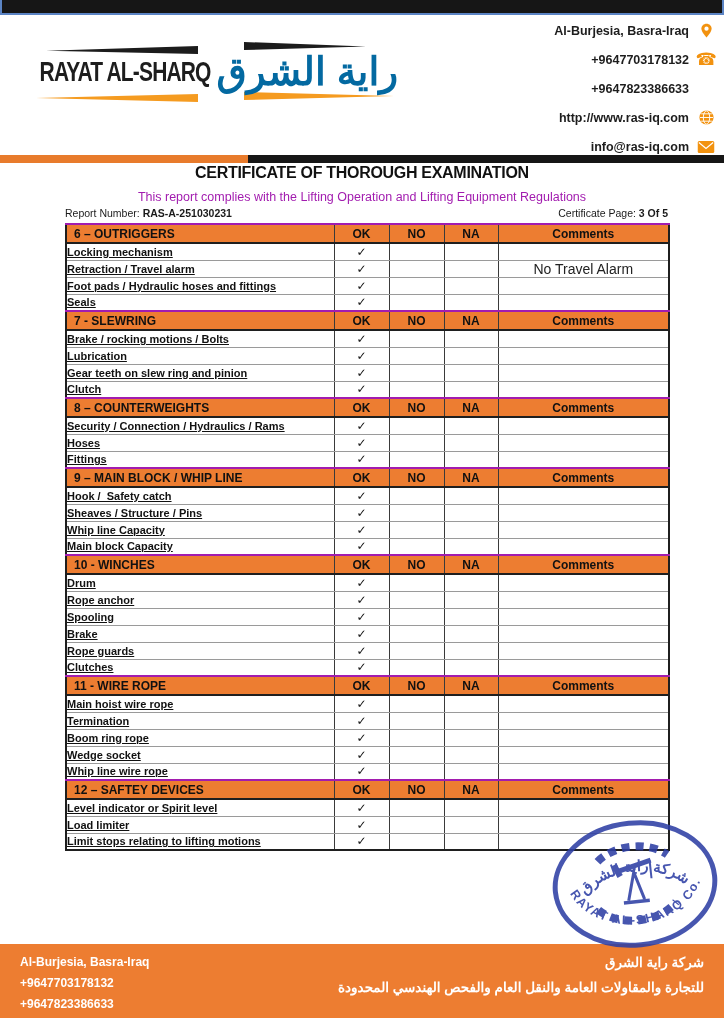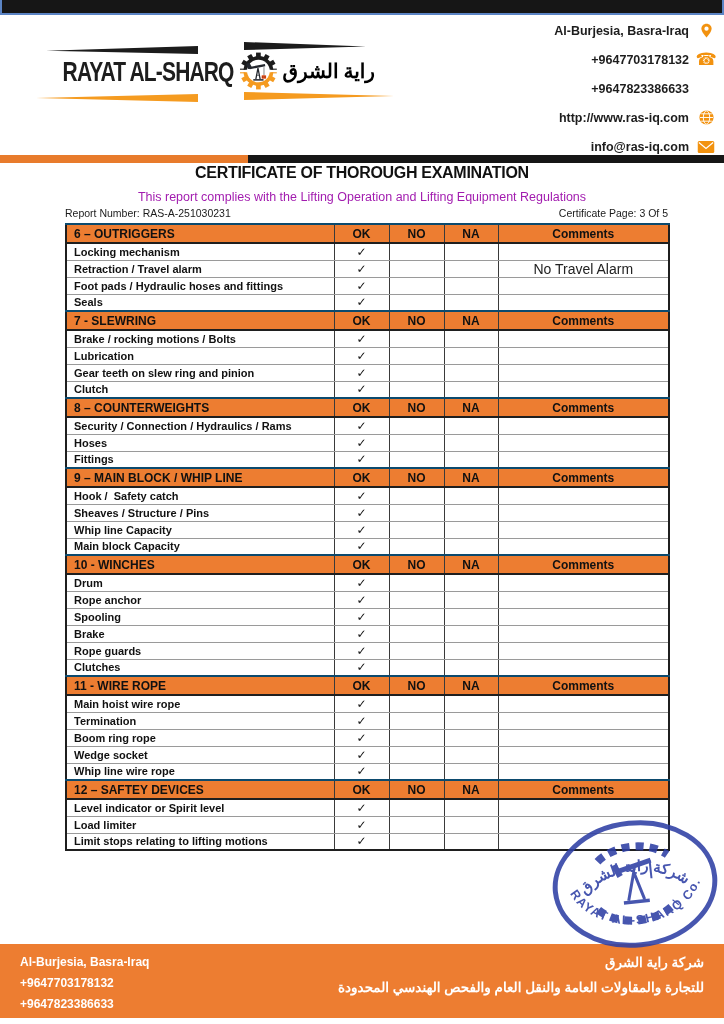--- a/index.html
+++ b/index.html
@@ -10,21 +10,21 @@
   
   .topbar { position:absolute; left:0; top:0; width:724px; height:15px; background:#161616;
             border:2px solid #5b84c4; border-top:none; }
 
   
   .logo-block { position:absolute; left:30px; top:30px; width:345px; height:125px; }
   .logo-row { position:absolute; left:0; top:-2px; width:100%; display:flex; align-items:center;
               justify-content:center; gap:3px; z-index:2;text-align:right; }
   .logo-en { font-size:25px; font-weight:700; color:#1d1d1d; letter-spacing:-1px;
              transform:scaleX(.84) scaleY(1.1); transform-origin:right center; white-space:nowrap; }
-  .logo-ar { font-size:20px; font-weight:700; color:#000000; white-space:nowrap; direction:rtl;font-family:Liberation Serif, serif; }
+  .logo-ar { font-size:39px; font-weight:700; color:#0369a1; white-space:nowrap; direction:rtl; }
   .swoosh { position:absolute; z-index:1; }
   .sw-tl { left:16px; top:16px; width:152px; height:8px; background:#1c1c1c;
            clip-path:polygon(0 60%, 100% 0, 100% 100%); }
   .sw-tr { left:214px; top:12px; width:122px; height:8px; background:#1c1c1c;
            clip-path:polygon(0 0, 100% 55%, 0 100%); }
   .sw-bl { left:6px; top:64px; width:162px; height:8px; background:#F59B20;
            clip-path:polygon(0 50%, 100% 0, 100% 100%); }
   .sw-br { left:214px; top:62px; width:150px; height:8px; background:#F59B20;
            clip-path:polygon(0 0, 100% 50%, 0 100%); }
   .tagline { position:absolute; left:0; top:92px; width:100%; text-align:center;
@@ -41,33 +41,33 @@
   .divider { position:absolute; left:0; top:155px; width:724px; height:8px;
              background:linear-gradient(to right, #E87B2C 0, #E87B2C 248px, #161616 248px, #161616 100%); }
 
   
   .title { position:absolute; left:0; top:164px; width:724px; text-align:center;
            font-size:16px; font-weight:800; letter-spacing:-.3px; color:#111; }
   .subtitle { position:absolute; left:0; top:190px; width:724px; text-align:center;
               font-size:12.5px; color:#a21caf; }
   .report-line { position:absolute; left:65px; top:207px; width:603px; display:flex;
                  justify-content:space-between; font-size:10.5px; color:#1a1a1a; }
-  .report-line b { font-weight:400; }
+  .report-line b { font-weight:700; }
 
   
   .exam-table { position:absolute; left:65px; top:223px; width:603px; border-collapse:collapse;
                 table-layout:fixed; }
   .exam-table { border:2px solid #1f1f1f; }
   .exam-table td { border-left:1px solid #3a3a3a; border-right:1px solid #3a3a3a; vertical-align:middle; }
   tr.section-row td { background:#ED7D31; height:19px; font-weight:700; font-size:12px; color:#111;
-                      border-top:2px solid #0c4a6e; border-bottom:2px solid #1f1f1f; text-align:center; }
+                      border-top:2px solid #a21caf; border-bottom:2px solid #1f1f1f; text-align:center; }
   tr.section-row td.sec-title { text-align:left; padding-left:7px; }
   tr.item-row td { height:17px; font-size:11px; font-weight:700; color:#111;
                    border-top:1px solid #9a9a9a; border-bottom:1px solid #9a9a9a; background:#fff; }
-  tr.item-row td.item { padding-left:7px; white-space:pre-wrap; }
+  tr.item-row td.item { white-space:pre-wrap;text-decoration:underline; }
   tr.item-row td.mark { text-align:center; font-size:12px; font-weight:400;
                         font-family:"DejaVu Sans", sans-serif; }
   tr.item-row td.comment { text-align:center; font-size:14px; font-weight:400; color:#222; }
 
   
   .stamp { position:absolute; left:550px; top:818px; z-index:3; }
 
   
   .footer { position:absolute; left:0; top:944px; width:724px; height:74px; background:#ED7D31; }
   .footer-left { position:absolute; left:20px; top:8px; color:#fff; font-size:12px; font-weight:700;

